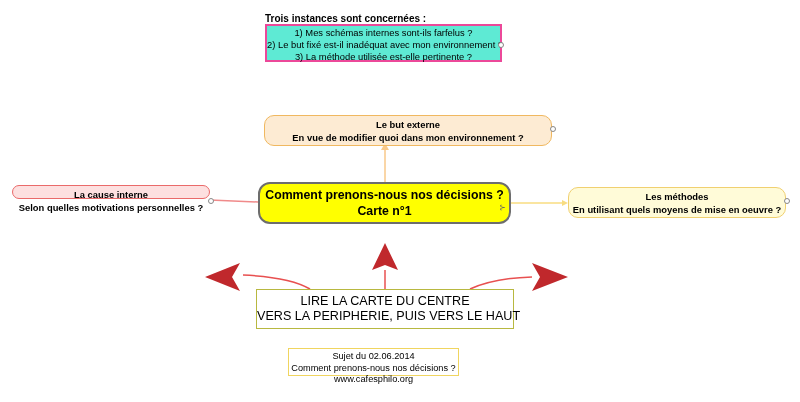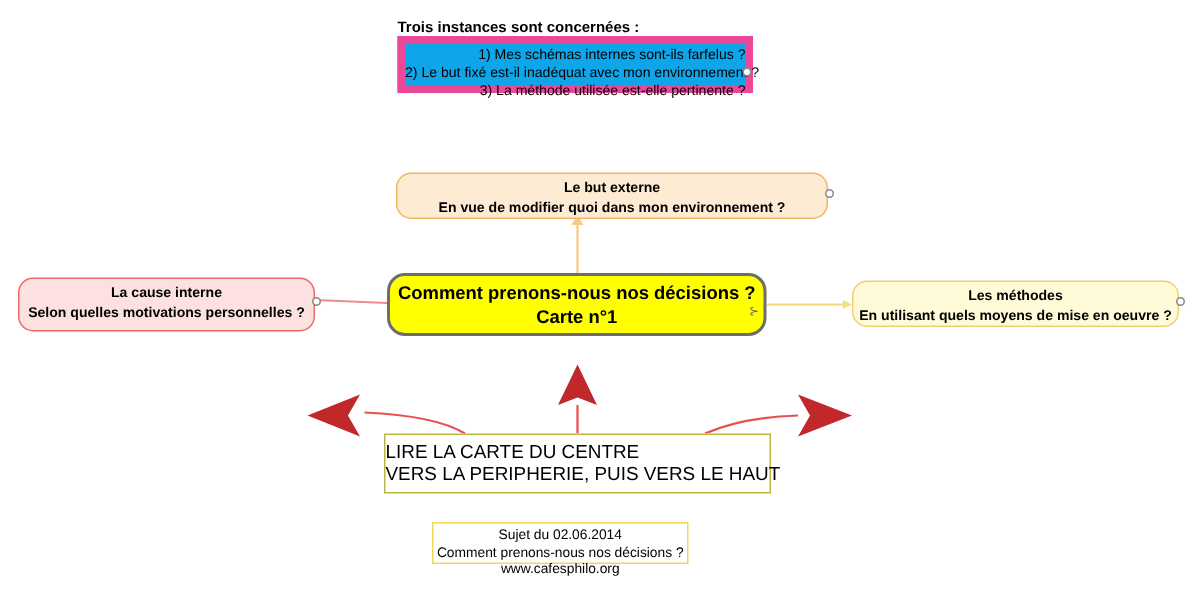--- a/index.html
+++ b/index.html
@@ -10,53 +10,53 @@
     color: #000;
   }
   .abs { position: absolute; }
   svg.connectors { position: absolute; left: 0; top: 0; width: 800px; height: 402px; }
 
   .header-title {
     left: 265px; top: 13px; font-size: 10px; font-weight: bold; white-space: nowrap;
   }
   .header-box {
     left: 265px; top: 24px; width: 237px; height: 38px;
-    border: 5px solid #ec4899; background: #0ea5e9;
-    font-size: 9.4px; line-height: 12px; text-align: right; padding-top: 1px; box-sizing: border-box;
+    border: 2px solid #ec4899; background: #5eead4;
+    font-size: 9.4px; line-height: 12px; text-align: center; padding-top: 1px; box-sizing: border-box;
   }
   .header-box div { white-space: nowrap; }
 
   .node {
     box-sizing: border-box; text-align: center; font-weight: bold; font-size: 9.4px; line-height: 12.5px;
     border-radius: 10px; white-space: nowrap;
   }
   .node-top {
     left: 264px; top: 115px; width: 288px; height: 31px;
     background: #fdebd3; border: 1.3px solid #f0b860; padding-top: 3px;
   }
   .node-left {
-    left: 12px; top: 185px; width: 198px; height: 36px;
+    left: 12px; top: 185px; width: 198px; height: 14px;
     background: #fde0e0; border: 1.3px solid #ea6a6a; padding-top: 3px;
   }
   .node-right {
     left: 568px; top: 187px; width: 218px; height: 31px;
     background: #fffbd8; border: 1.3px solid #f0d070; padding-top: 3px;
   }
   .node-center {
     left: 258px; top: 182px; width: 253px; height: 42px;
     background: #ffff00; border: 2px solid #6d6d6d; border-radius: 12px;
     font-size: 12.3px; line-height: 16px; padding-top: 3px;
   }
   .handle {
     position: absolute; width: 4px; height: 4px; border: 1px solid #888; border-radius: 50%; background: #fff;
   }
   .note-box {
     left: 256px; top: 289px; width: 258px; height: 40px;
     border: 1.5px solid #b8b840; background: #fff; box-sizing: border-box;
-    font-size: 12.6px; line-height: 15px; padding-top: 4px; white-space: nowrap;
+    text-align: center; font-size: 12.6px; line-height: 15px; padding-top: 4px; white-space: nowrap;
   }
   .footer-box {
     left: 288px; top: 348px; width: 171px; height: 28px;
     border: 1px solid #f0d560; background: #fff; box-sizing: border-box;
     text-align: center; font-size: 9.2px; line-height: 11.5px; padding-top: 2px; white-space: nowrap;
   }
 </style>
 </head>
 <body>
 

